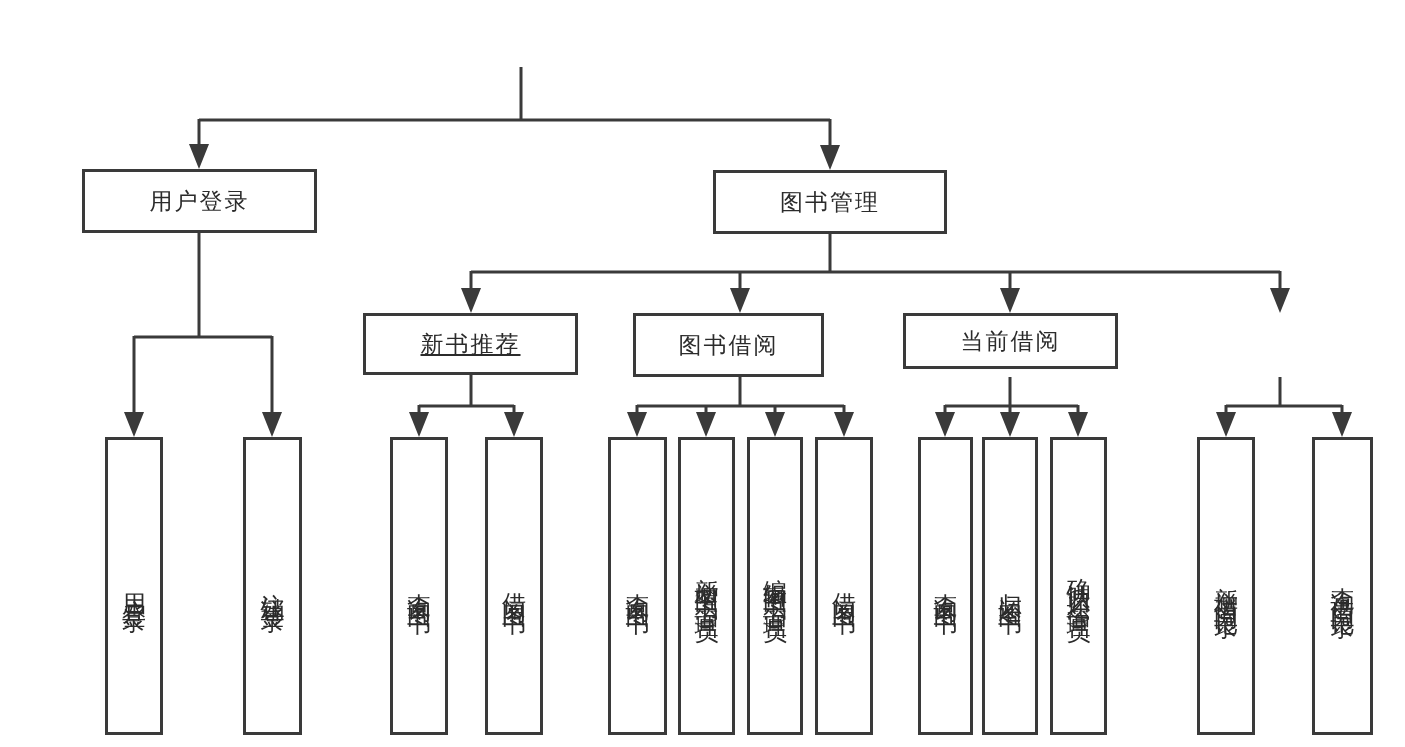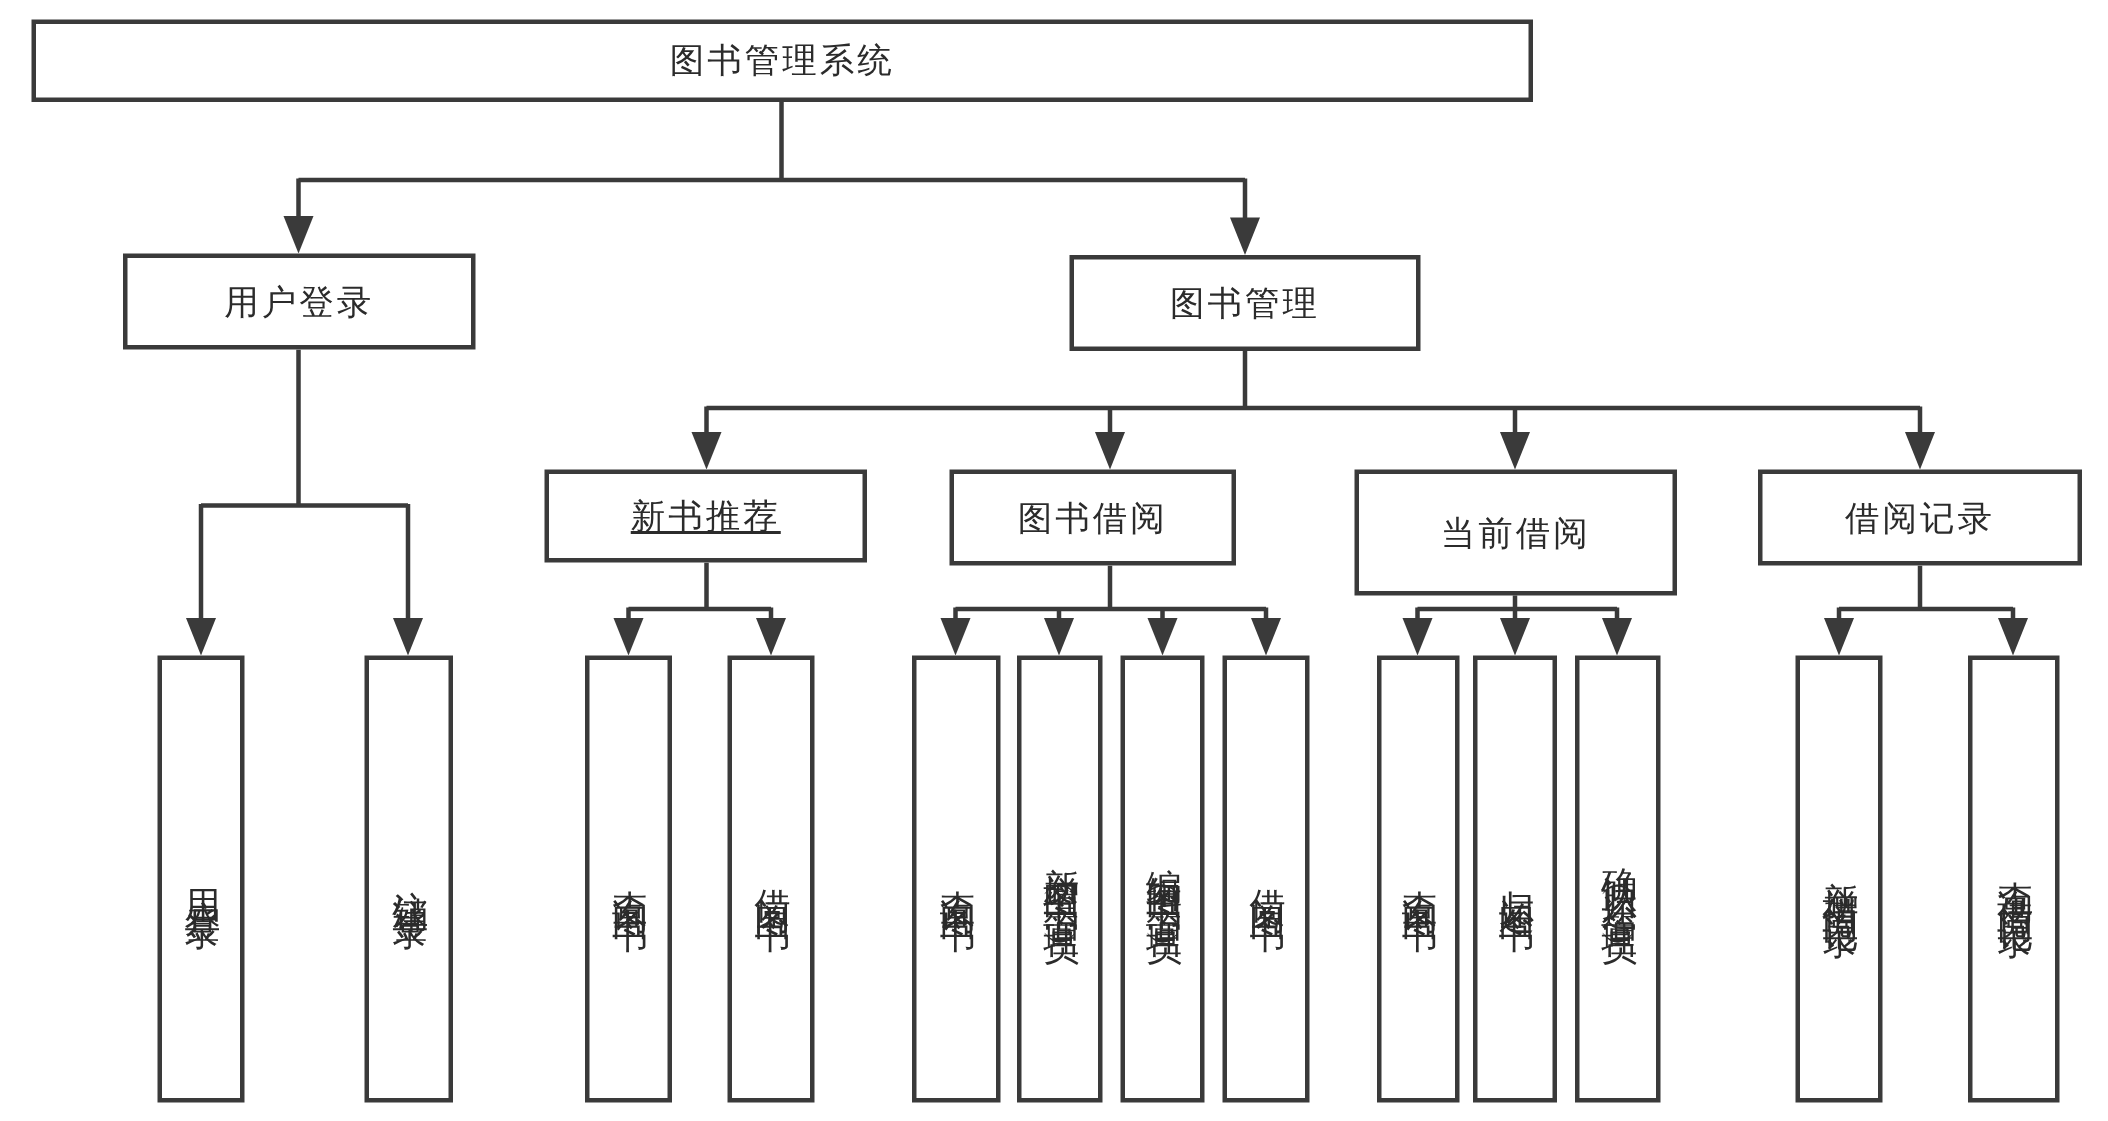--- a/index.html
+++ b/index.html
@@ -99,29 +99,27 @@
       <polygon points="1068,412 1088,412 1078,437"></polygon>
     </g>
 
     <g>
       <path d="M1280 377 V406 M1226 406 H1342 M1226 405 V416 M1342 405 V416"></path>
       <polygon points="1216,412 1236,412 1226,437"></polygon>
       <polygon points="1332,412 1352,412 1342,437"></polygon>
     </g>
   </svg>
 
-  <div class="node" style="left:21px;top:13px;width:1001px;height:55px;">图书管理系统</div>
 
   <div class="node" style="left:82px;top:169px;width:235px;height:64px;">用户登录</div>
   <div class="node" style="left:713px;top:170px;width:234px;height:64px;">图书管理</div>
 
   <div class="node" style="left:363px;top:313px;width:215px;height:62px;text-decoration:underline;">新书推荐</div>
   <div class="node" style="left:633px;top:313px;width:191px;height:64px;">图书借阅</div>
-  <div class="node" style="left:903px;top:313px;width:215px;height:84px;">当前借阅</div>
-  <div class="node" style="left:1172px;top:313px;width:216px;height:64px;">借阅记录</div>
+  <div class="node" style="left:903px;top:313px;width:215px;height:56px;">当前借阅</div>
 
   <div class="node leaf" style="left:105px;top:437px;width:58px;height:298px;">用户登录</div>
   <div class="node leaf" style="left:243px;top:437px;width:59px;height:298px;">注销登录</div>
 
   <div class="node leaf" style="left:390px;top:437px;width:58px;height:298px;">查询图书</div>
   <div class="node leaf" style="left:485px;top:437px;width:58px;height:298px;">借阅图书</div>
 
   <div class="node leaf" style="left:608px;top:437px;width:59px;height:298px;">查询图书</div>
   <div class="node leaf" style="left:678px;top:437px;width:57px;height:298px;">新增图书（管理员）</div>
   <div class="node leaf" style="left:747px;top:437px;width:56px;height:298px;">编辑图书（管理员）</div>

